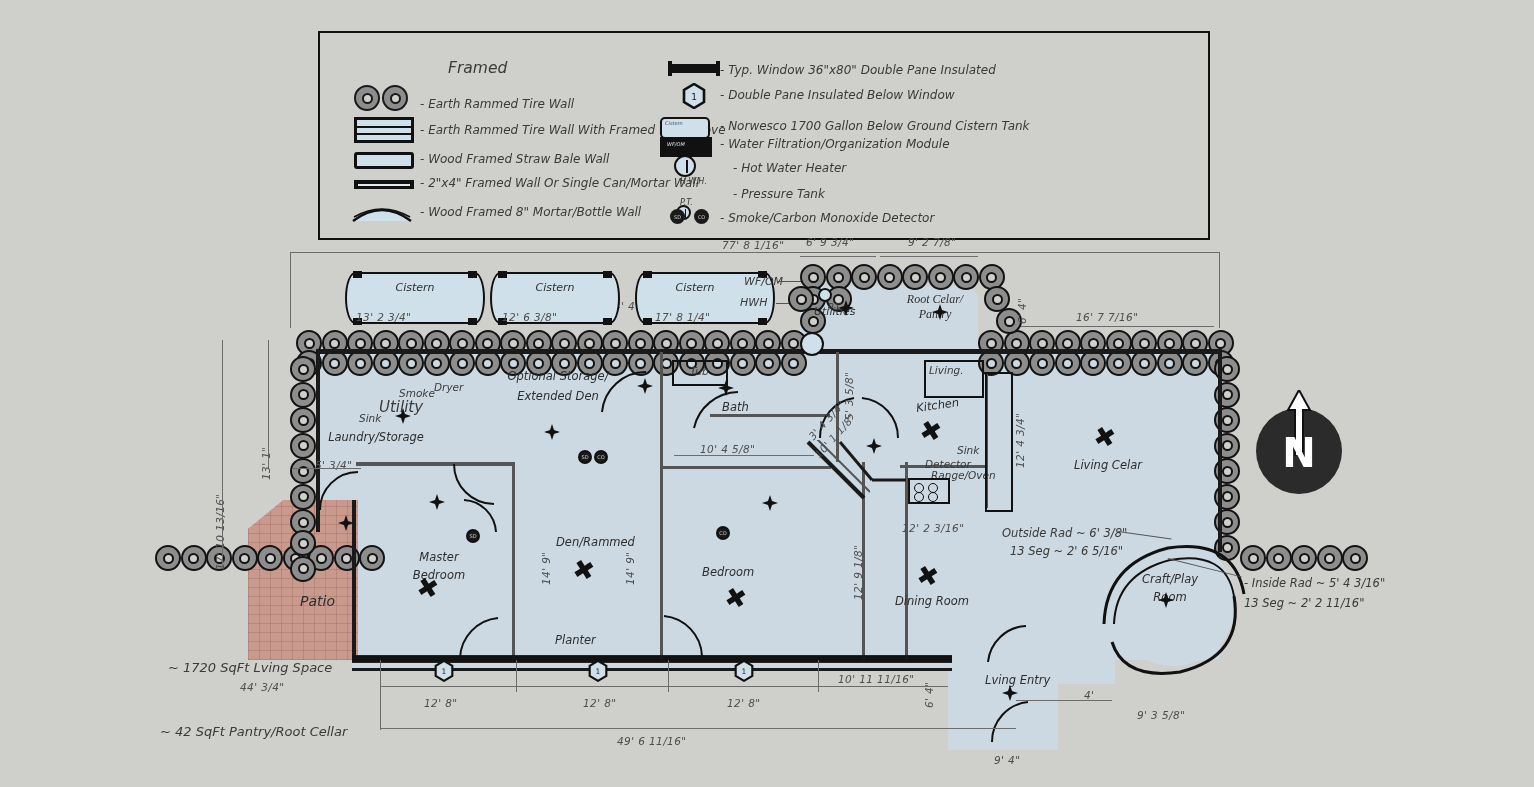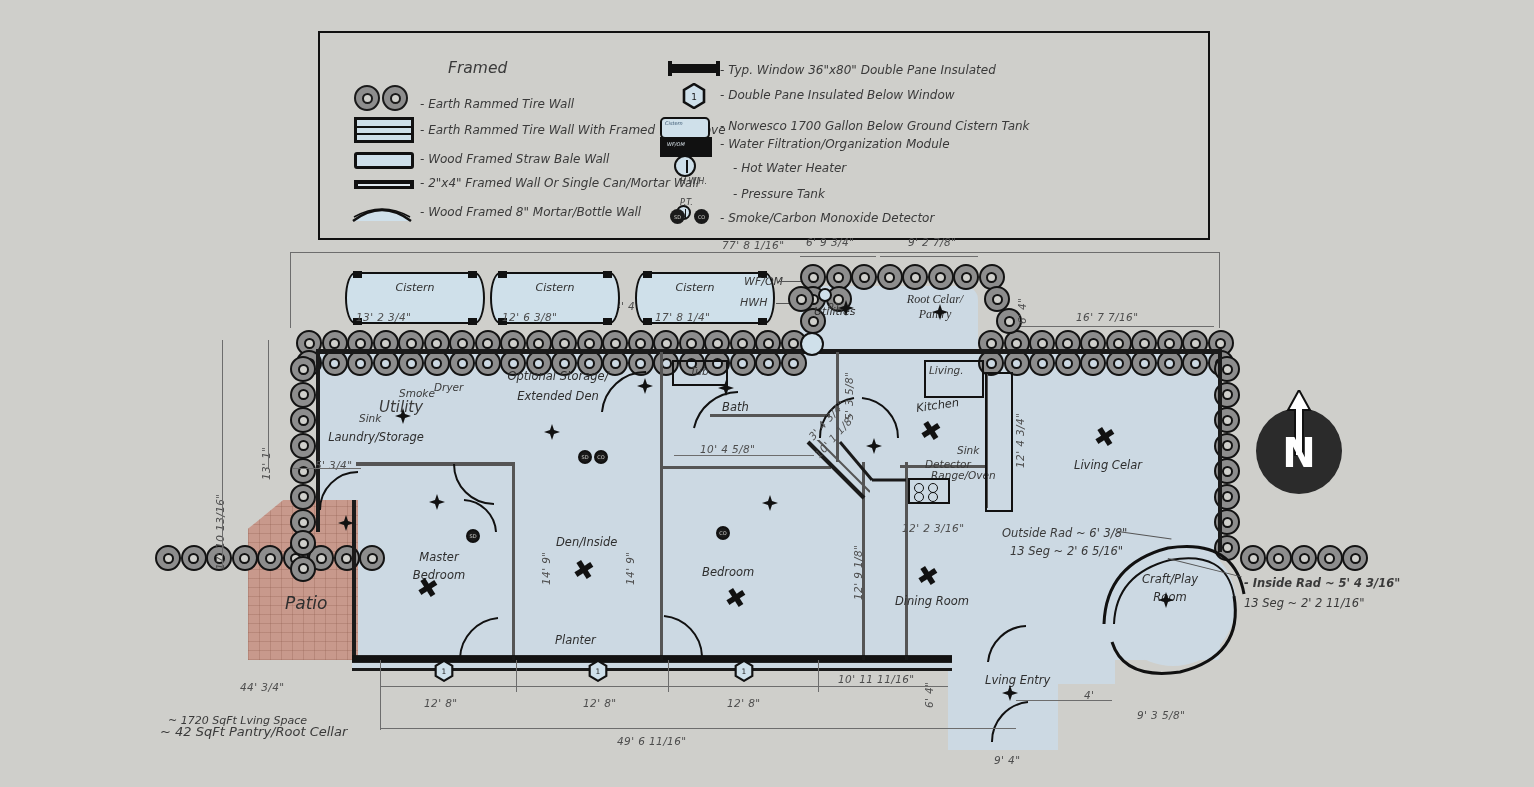--- a/index.html
+++ b/index.html
@@ -376,29 +376,29 @@
     <div>Optional Storage/</div>
     <div style="margin-top:6px">Extended Den</div>
   </div>
   <div class="room abs" style="left:722px;top:400px;font-size:11.5px;">Bath</div>
   <div class="room abs" style="left:916px;top:398px;font-size:11.5px;transform:rotate(-8deg);">Kitchen</div>
   <div class="room abs" style="left:1074px;top:458px;font-size:11.5px;">Living Celar</div>
   <div class="room abs" style="left:404px;top:550px;width:70px;font-size:11.5px;">
     <div>Master</div>
     <div style="margin-top:4px">Bedroom</div>
   </div>
-  <div class="room abs" style="left:556px;top:535px;font-size:11.5px;">Den/Inside</div>
+  <div class="room abs" style="left:556px;top:535px;font-size:11.5px;">Den/Rammed</div>
   <div class="room abs" style="left:702px;top:565px;font-size:11.5px;">Bedroom</div>
   <div class="room abs" style="left:895px;top:594px;font-size:11.5px;">Dining Room</div>
   <div class="room abs" style="left:1132px;top:572px;width:76px;font-size:11.5px;">
     <div>Craft/Play</div>
     <div style="margin-top:4px">Room</div>
   </div>
   <div class="room abs" style="left:985px;top:673px;font-size:11.5px;">Lving Entry</div>
-  <div class="room abs" style="left:285px;top:593px;font-size:17px;">Patio</div>
+  <div class="room abs" style="left:300px;top:593px;font-size:14px;">Patio</div>
   <div class="room abs" style="left:555px;top:633px;font-size:11.5px;">Planter</div>
 
   <div class="hand abs" style="left:379px;top:398px;font-size:15px;">Utility</div>
   <div class="hand abs" style="left:399px;top:387px;font-size:10.5px;">Smoke</div>
   <div class="hand abs" style="left:434px;top:381px;font-size:10.5px;">Dryer</div>
   <div class="hand abs" style="left:359px;top:412px;font-size:10.5px;">Sink</div>
   <div class="hand abs" style="left:690px;top:365px;font-size:10.5px;">Tub</div>
   <div class="hand abs" style="left:929px;top:364px;font-size:10.5px;">Living.</div>
   <div class="hand abs" style="left:957px;top:444px;font-size:10.5px;">Sink</div>
   <div class="hand abs" style="left:925px;top:458px;font-size:10.5px;">Detector</div>
@@ -593,23 +593,23 @@
   <div class="dimline" style="left:380px;top:686px;width:568px;"></div>
   <div class="dimline" style="left:380px;top:728px;width:636px;"></div>
   <div class="dimline" style="left:1016px;top:700px;width:96px;"></div>
   <div class="dimlineV" style="left:380px;top:660px;height:70px;"></div>
   <div class="dimlineV" style="left:516px;top:660px;height:32px;"></div>
   <div class="dimlineV" style="left:668px;top:660px;height:32px;"></div>
   <div class="dimlineV" style="left:818px;top:660px;height:32px;"></div>
 
   <div class="hand abs" style="left:1002px;top:526px;font-size:11.5px;">Outside Rad ~ 6' 3/8"</div>
   <div class="hand abs" style="left:1010px;top:544px;font-size:11.5px;">13 Seg ~ 2' 6 5/16"</div>
-  <div class="hand abs" style="left:1244px;top:576px;font-size:11.5px;font-weight:bold;">- Inside Rad ~ 5' 4 3/16"</div>
+  <div class="hand abs" style="left:1244px;top:576px;font-size:11.5px;">- Inside Rad ~ 5' 4 3/16"</div>
   <div class="hand abs" style="left:1244px;top:596px;font-size:11.5px;">13 Seg ~ 2' 2 11/16"</div>
-  <div class="hand abs" style="left:168px;top:714px;font-size:11px;">~ 1720 SqFt Lving Space</div>
+  <div class="hand abs" style="left:168px;top:660px;font-size:13px;">~ 1720 SqFt Lving Space</div>
   <div class="hand abs" style="left:160px;top:724px;font-size:13px;">~ 42 SqFt Pantry/Root Cellar</div>
 
   <div class="leader" style="left:1118px;top:531px;width:54px;transform:rotate(8deg);transform-origin:left top;"></div>
   <div class="leader" style="left:1168px;top:558px;width:76px;transform:rotate(14deg);transform-origin:left top;"></div>
 
   <div class="compass abs" style="left:1256px;top:408px;">
     <svg class="arr" width="26" height="66" viewBox="0 0 26 66">
       <path d="M13 0 L24 20 L17 20 L17 66 L9 66 L9 20 L2 20 Z" fill="#ffffff" stroke="#111" stroke-width="2"></path>
     </svg>
     <div class="n">N</div>

